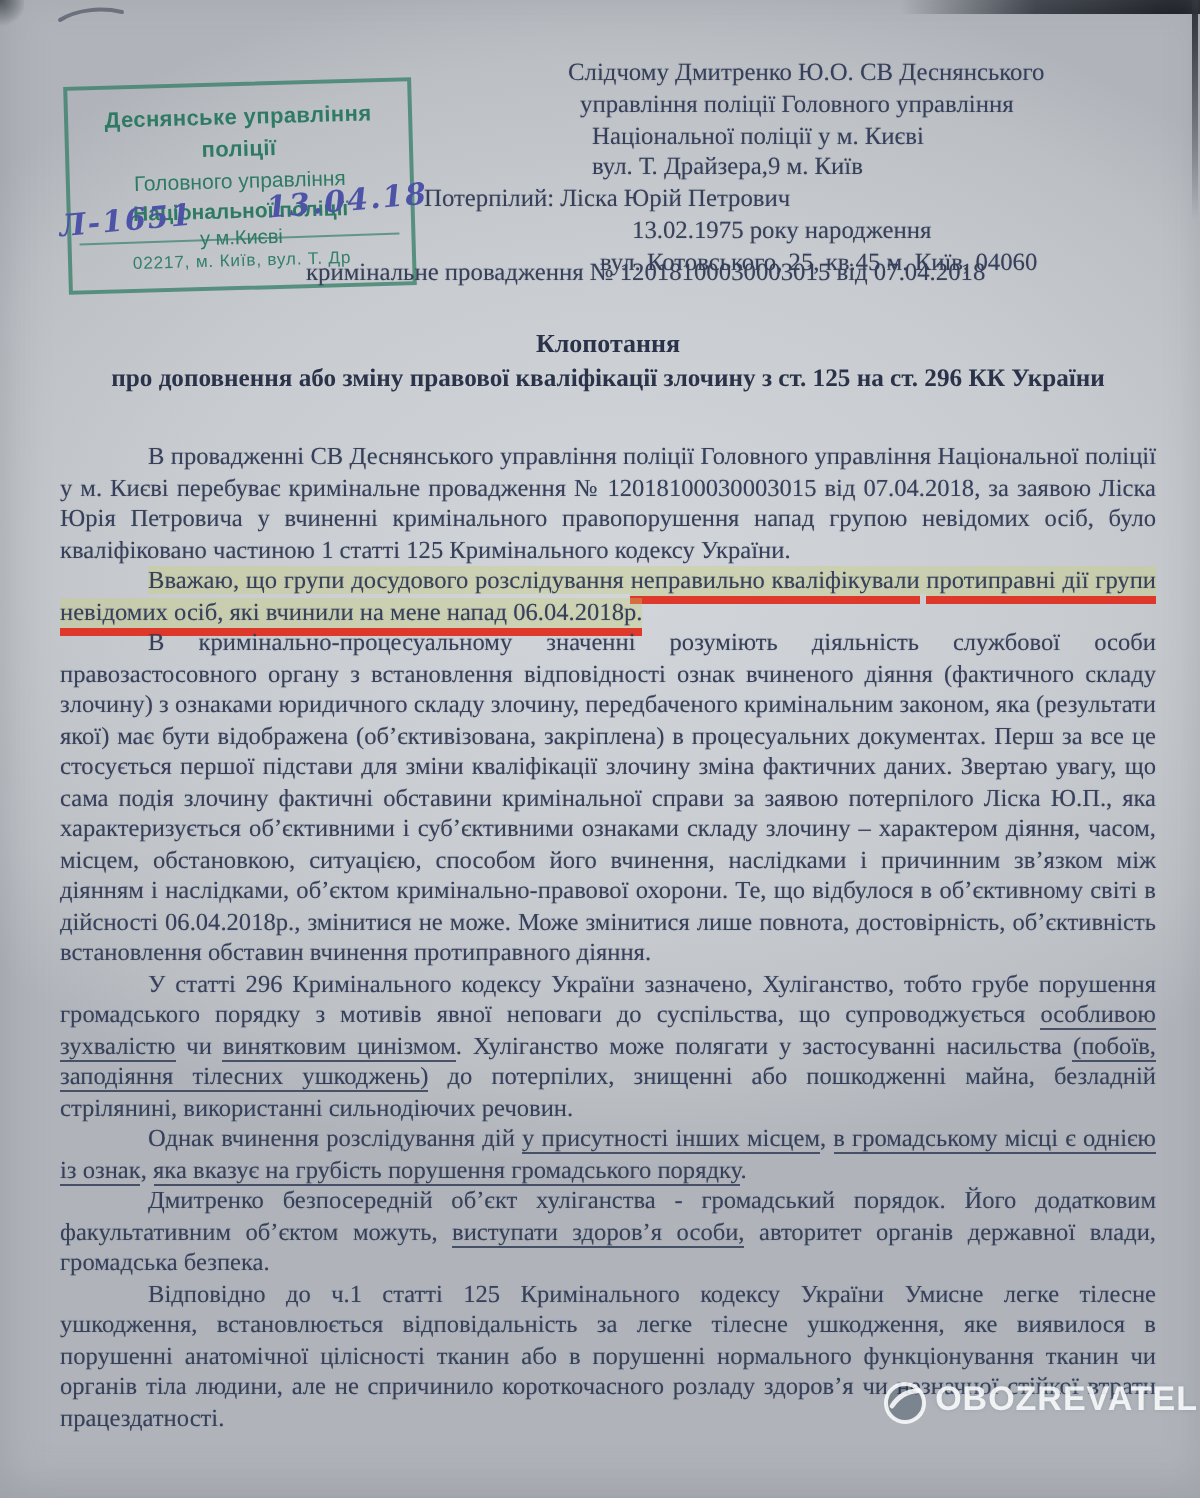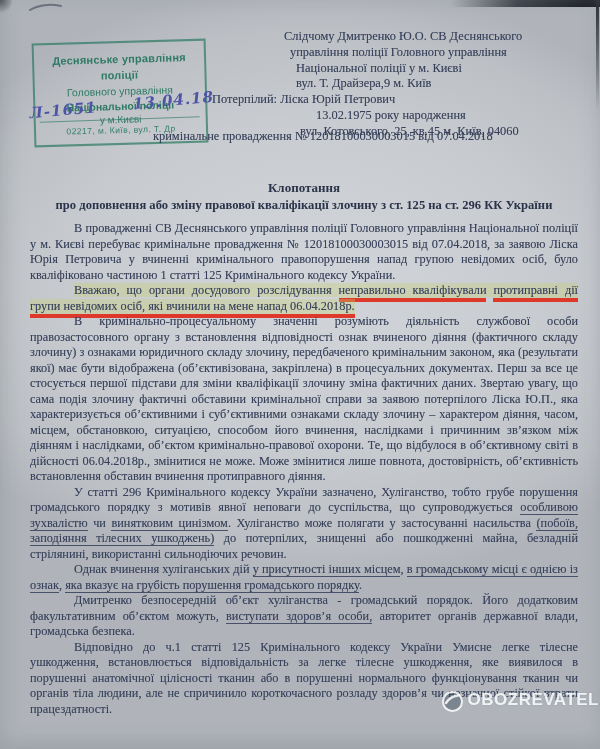--- a/index.html
+++ b/index.html
@@ -58,21 +58,21 @@
   .recipient .r2{margin-left:6px;}
   .recipient .r3,.recipient .r4{margin-left:12px;}
   .recipient .r5{margin-left:-72px;}
   .recipient .r6{margin-left:32px;}
   .recipient .r7{margin-left:16px;}
 
   .case-line{position:absolute;left:153px;top:129px;font-size:12.4px;white-space:nowrap;
     text-shadow:0 0 .6px rgba(54,64,90,.35);z-index:3;}
 
   
-  .title-block{position:absolute;left:30px;width:548px;top:180px;text-align:center;
+  .title-block{position:absolute;left:30px;width:548px;top:164px;text-align:center;
     color:#2a3349;}
   .title-block .t1{font-size:13px;font-weight:bold;}
   .title-block .t2{font-size:12.6px;font-weight:bold;margin-top:2px;}
 
   
   .body-text{position:absolute;left:30px;width:548px;top:221px;
     font-size:12.3px;line-height:15.5px;text-align:justify;
     text-shadow:0 0 .6px rgba(54,64,90,.35);}
   .body-text p{margin:0;text-indent:44px;}
 
@@ -123,24 +123,24 @@
 
   <div class="case-line">кримінальне провадження № 12018100030003015 від 07.04.2018</div>
 
   <div class="title-block">
     <div class="t1">Клопотання</div>
     <div class="t2">про доповнення або зміну правової кваліфікації злочину з ст. 125 на ст. 296 КК України</div>
   </div>
 
   <div class="body-text">
     <p><span>В провадженні СВ Деснянського управління поліції Головного управління Національної поліції у м. Києві перебуває кримінальне провадження № 12018100030003015 від 07.04.2018, за заявою Ліска Юрія Петровича у вчиненні кримінального правопорушення напад групою невідомих осіб, було кваліфіковано частиною 1 статті 125 Кримінального кодексу України.</span></p>
-    <p><span class="seg-hl">Вважаю, що органи досудового розслідування </span><span class="seg-hl seg-u-red">неправильно кваліфікували</span><span class="seg-hl"> </span><span class="seg-hl seg-u-red">протиправні дії групи невідомих осіб, які вчинили на мене напад 06.04.2018р.</span></p>
+    <p><span class="seg-hl">Вважаю, що групи досудового розслідування </span><span class="seg-hl seg-u-red">неправильно кваліфікували</span><span class="seg-hl"> </span><span class="seg-hl seg-u-red">протиправні дії групи невідомих осіб, які вчинили на мене напад 06.04.2018р.</span></p>
     <p><span>В кримінально-процесуальному значенні розуміють діяльність службової особи правозастосовного органу з встановлення відповідності ознак вчиненого діяння (фактичного складу злочину) з ознаками юридичного складу злочину, передбаченого кримінальним законом, яка (результати якої) має бути відображена (об’єктивізована, закріплена) в процесуальних документах.  Перш  за все це стосується першої підстави для зміни кваліфікації злочину зміна фактичних даних. Звертаю увагу, що сама подія злочину фактичні обставини кримінальної справи за заявою потерпілого Ліска Ю.П., яка характеризується об’єктивними і суб’єктивними ознаками складу злочину – характером діяння, часом, місцем, обстановкою, ситуацією, способом його вчинення, наслідками і причинним зв’язком між діянням і наслідками, об’єктом кримінально-правової охорони. Те, що відбулося в об’єктивному світі в дійсності 06.04.2018р., змінитися не може. Може змінитися лише повнота, достовірність, об’єктивність встановлення обставин вчинення протиправного діяння.</span></p>
     <p><span>У статті 296 Кримінального кодексу України зазначено, Хуліганство, тобто грубе порушення громадського порядку з мотивів явної неповаги до суспільства, що супроводжується </span><span class="seg-u-ink">особливою зухвалістю</span><span> чи </span><span class="seg-u-ink">винятковим цинізмом</span><span>. Хуліганство може полягати у застосуванні насильства </span><span class="seg-u-ink">(побоїв, заподіяння тілесних ушкоджень)</span><span> до потерпілих, знищенні або пошкодженні майна, безладній стрілянині, використанні сильнодіючих речовин.</span></p>
-    <p><span>Однак вчинення хуліганських дій </span><span class="seg-u-ink">у присутності інших місцем</span><span>, </span><span class="seg-u-ink">в громадському місці є однією із ознак</span><span>, </span><span class="seg-u-ink">яка вказує на грубість порушення громадського порядку</span><span>.</span></p>
+    <p><span>Однак вчинення розслідування дій </span><span class="seg-u-ink">у присутності інших місцем</span><span>, </span><span class="seg-u-ink">в громадському місці є однією із ознак</span><span>, </span><span class="seg-u-ink">яка вказує на грубість порушення громадського порядку</span><span>.</span></p>
     <p><span>Дмитренко безпосередній об’єкт хуліганства - громадський порядок. Його додатковим факультативним об’єктом можуть, </span><span class="seg-u-ink">виступати здоров’я особи,</span><span> авторитет органів державної влади, громадська безпека.</span></p>
     <p><span>Відповідно до ч.1 статті 125 Кримінального кодексу України Умисне легке тілесне ушкодження, встановлюється відповідальність за легке тілесне ушкодження, яке виявилося в порушенні анатомічної цілісності тканин або в порушенні нормального функціонування тканин чи органів тіла людини, але не спричинило короткочасного розладу здоров’я чи незначної стійкої втрати працездатності.</span></p>
   </div>
 
   <div class="watermark">
     <svg width="23" height="23" viewBox="0 0 23 23">
       <circle cx="11.5" cy="11.5" r="9.5" fill="rgba(25,45,65,0.35)" stroke="rgba(255,255,255,0.85)" stroke-width="2"></circle>
       <path d="M5 13 Q10 5.5 18 5.5" stroke="rgba(255,255,255,0.85)" stroke-width="2.4" fill="none" stroke-linecap="round"></path>
     </svg>
     <span>OBOZREVATEL</span>

